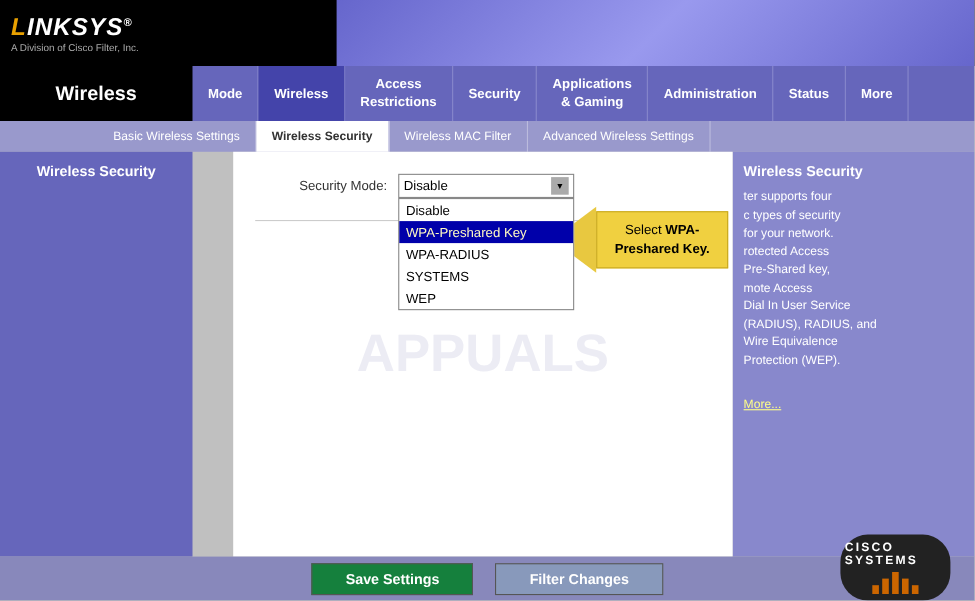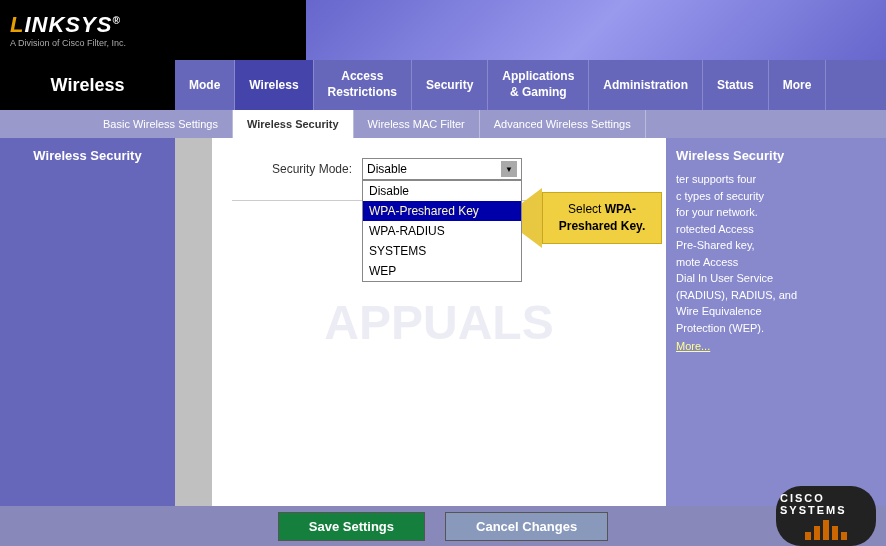--- a/index.html
+++ b/index.html
@@ -143,21 +143,21 @@
       color: white;
     }
     #right-panel-content {
       line-height: 1.5;
     }
     #more-link {
       color: #ffff88;
       text-decoration: underline;
       cursor: pointer;
       display: block;
-      margin-top: 4px;
+      margin-top: 26px;
     }
 
     
     .form-row {
       display: flex;
       align-items: flex-start;
       margin-bottom: 10px;
     }
     .form-label {
       width: 130px;
@@ -264,21 +264,21 @@
       color: white;
     }
     #cancel-btn {
       background: #8899bb;
       color: white;
     }
 
     
     #cisco-logo {
       position: absolute;
-      right: 10px;
+      right: 22px;
       bottom: 0;
       width: 100px;
       height: 60px;
       background: #222;
       display: flex;
       flex-direction: column;
       align-items: center;
       justify-content: center;
       padding: 4px;
       border-radius: 25px;
@@ -401,21 +401,21 @@
       Wire Equivalence<br>
       Protection (WEP).
     </div>
     <a id="more-link">More...</a>
   </div>
 
 </div>
 
 <div id="footer">
   <button id="save-btn" class="footer-btn">Save Settings</button>
-  <button id="cancel-btn" class="footer-btn">Cancel Changes</button>
+  <button id="cancel-btn" class="footer-btn">Filter Changes</button>
   <div id="cisco-logo">
     <div id="cisco-logo-text">CISCO SYSTEMS</div>
     <div id="cisco-bars">
       <div class="cisco-bar" style="height:8px"></div>
       <div class="cisco-bar" style="height:14px"></div>
       <div class="cisco-bar" style="height:20px"></div>
       <div class="cisco-bar" style="height:14px"></div>
       <div class="cisco-bar" style="height:8px"></div>
     </div>
   </div>

